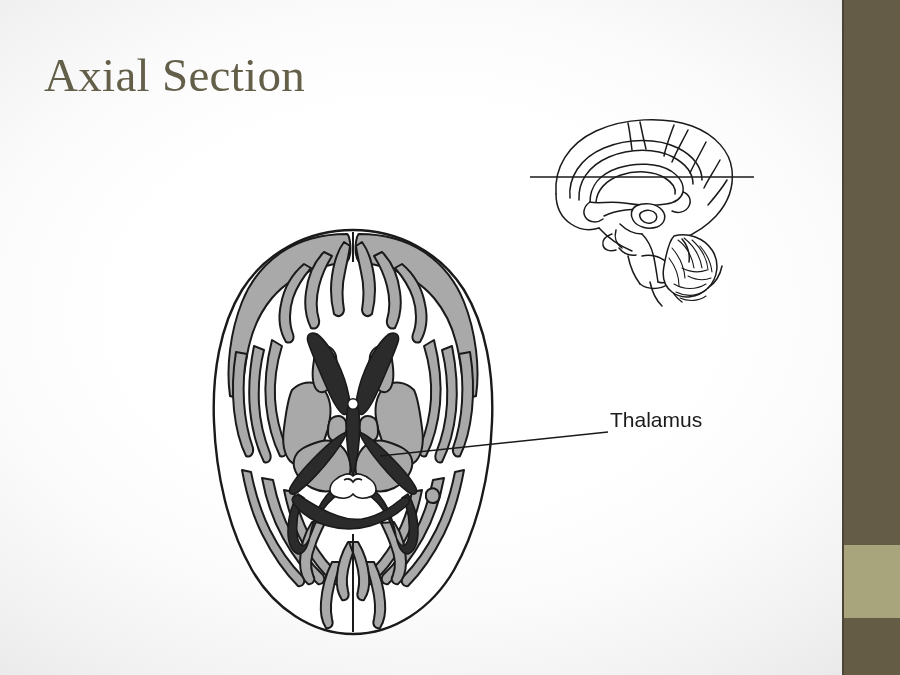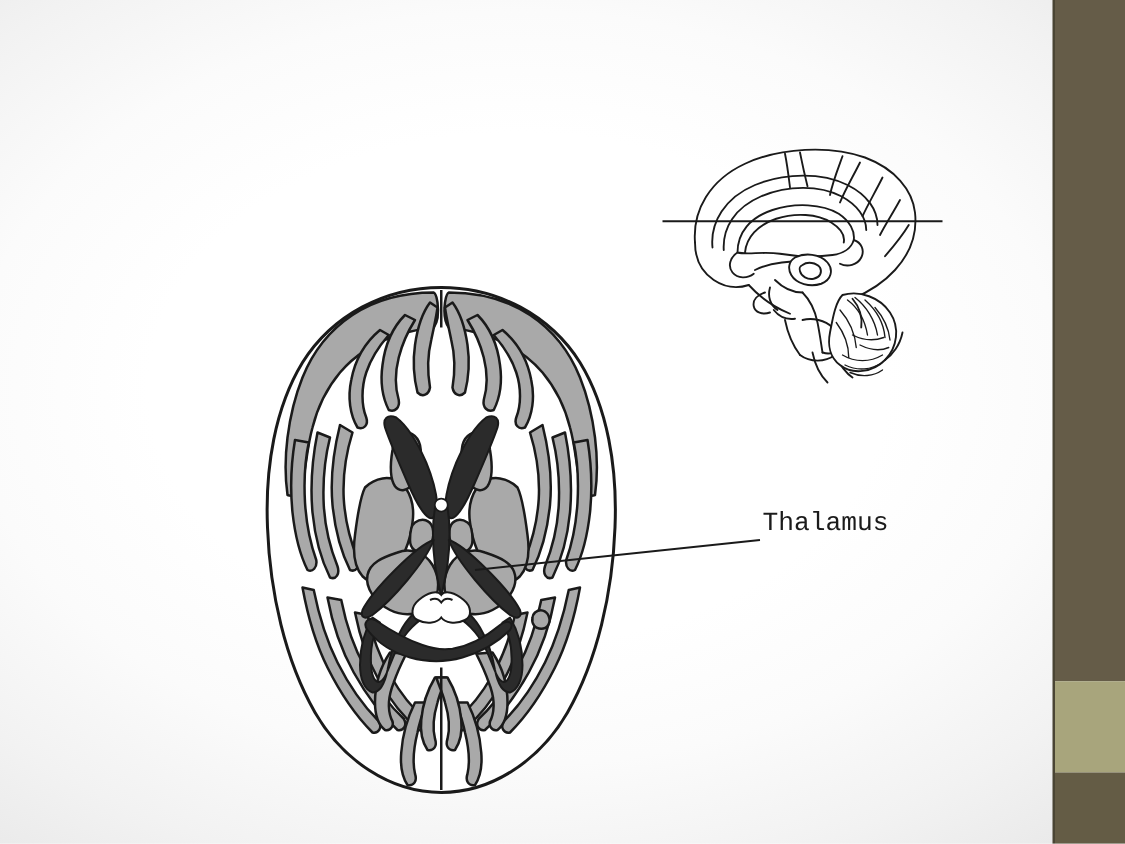--- a/index.html
+++ b/index.html
@@ -83,35 +83,36 @@
     left: 380px;
     top: 398px;
     width: 345px;
     height: 72px;
     pointer-events: none;
   }
   #thalamus-label {
     position: absolute;
     left: 610px;
     top: 406px;
-    font-family: Liberation Mono, monospace;
+    font-family: Liberation Sans, sans-serif;
     font-size: 21px;
     line-height: 28px;
     color: #1b1b1b;
     white-space: nowrap;
     user-select: none;
   }
 
   svg { display: block; overflow: visible; }
 </style>
 </head>
 <body>
 
 <div id="slide">
 
+  <div id="slide-title">Axial Section</div>
 
   <div id="sidebar">
     <div class="edge-line"></div>
     <div class="band band-top"></div>
     <div class="band band-middle"></div>
     <div class="band band-bottom"></div>
   </div>
 
   <div id="sagittal-figure">
     <svg viewBox="0 0 236 168" width="236" height="168">

